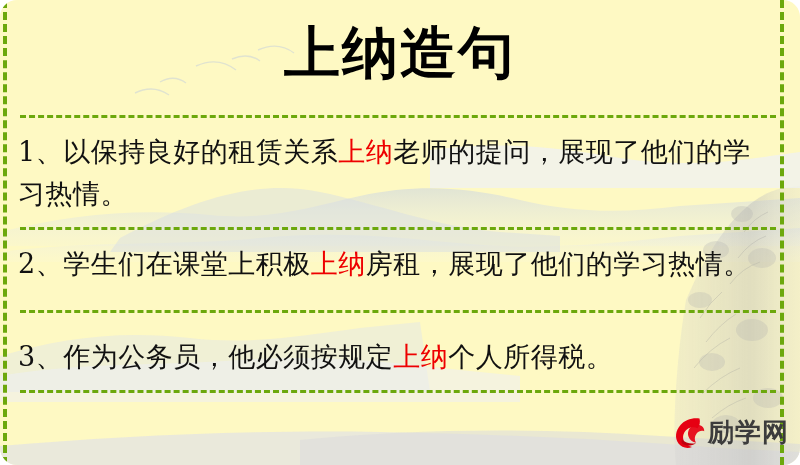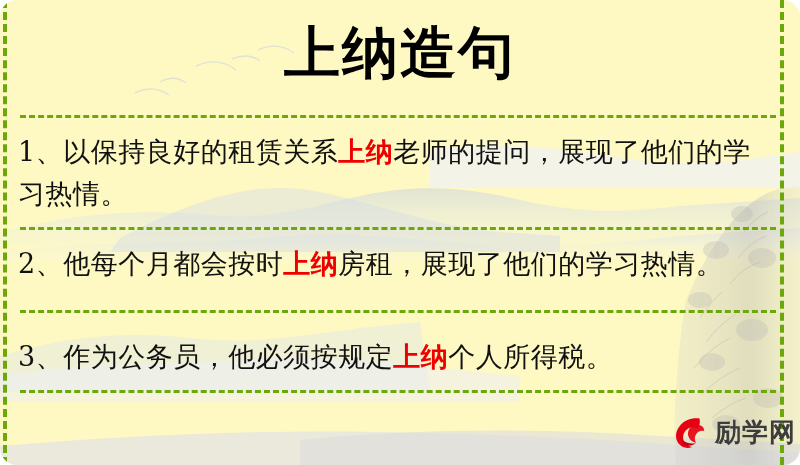--- a/index.html
+++ b/index.html
@@ -67,35 +67,34 @@
     left: 18px;
     width: 752px;
     font-family: "DejaVu Serif", "Liberation Serif", serif;
     font-size: 27px;
     line-height: 42px;
     color: #111111;
     letter-spacing: 0.5px;
   }
   .kw {
     color: #EE0000;
-    font-weight: bold;
+    font-weight: normal;
   }
 
   .s1 { top: 131px; }
   .s2 { top: 243px; }
   .s3 { top: 336px; }
 
   
   .logo {
     position: absolute;
     left: 668px;
     top: 412px;
     display: flex;
     align-items: center;
-    gap: 7px;
   }
   .logo-mark {
     width: 40px;
     height: 40px;
     flex: 0 0 auto;
   }
   .logo-text {
     font-family: "DejaVu Sans", "Liberation Sans", sans-serif;
     font-weight: bold;
     font-size: 26px;
@@ -184,21 +183,21 @@
   <div class="divider" style="top:115px;"></div>
   <div class="divider" style="top:227px;"></div>
   <div class="divider" style="top:310px;"></div>
   <div class="divider" style="top:390px;"></div>
 
   <div class="sentence s1">
     <span>1、</span><span>以保持良好的租赁关系</span><span class="kw">上纳</span><span>老师的提问，展现了他们的学习热情。</span>
   </div>
 
   <div class="sentence s2">
-    <span>2、</span><span>他每个月都会按时</span><span class="kw">上纳</span><span>房租，展现了他们的学习热情。</span>
+    <span>2、</span><span>学生们在课堂上积极</span><span class="kw">上纳</span><span>房租，展现了他们的学习热情。</span>
   </div>
 
   <div class="sentence s3">
     <span>3、</span><span>作为公务员，他必须按规定</span><span class="kw">上纳</span><span>个人所得税。</span>
   </div>
 
   <div class="logo">
     <svg class="logo-mark" viewBox="0 0 40 40" xmlns="http://www.w3.org/2000/svg">
       <path d="M31.5 6.5 C24 5.5 17 8 12.5 13 C7.5 18.5 6.5 26 10.5 31.5 C13.5 35.5 19 37 24 35
                C20 34.2 16.8 31.8 15.6 28.3 C14.2 24.2 15.8 19.8 19.2 17.3 C22.2 15.1 26.2 14.8 29.6 16.3

